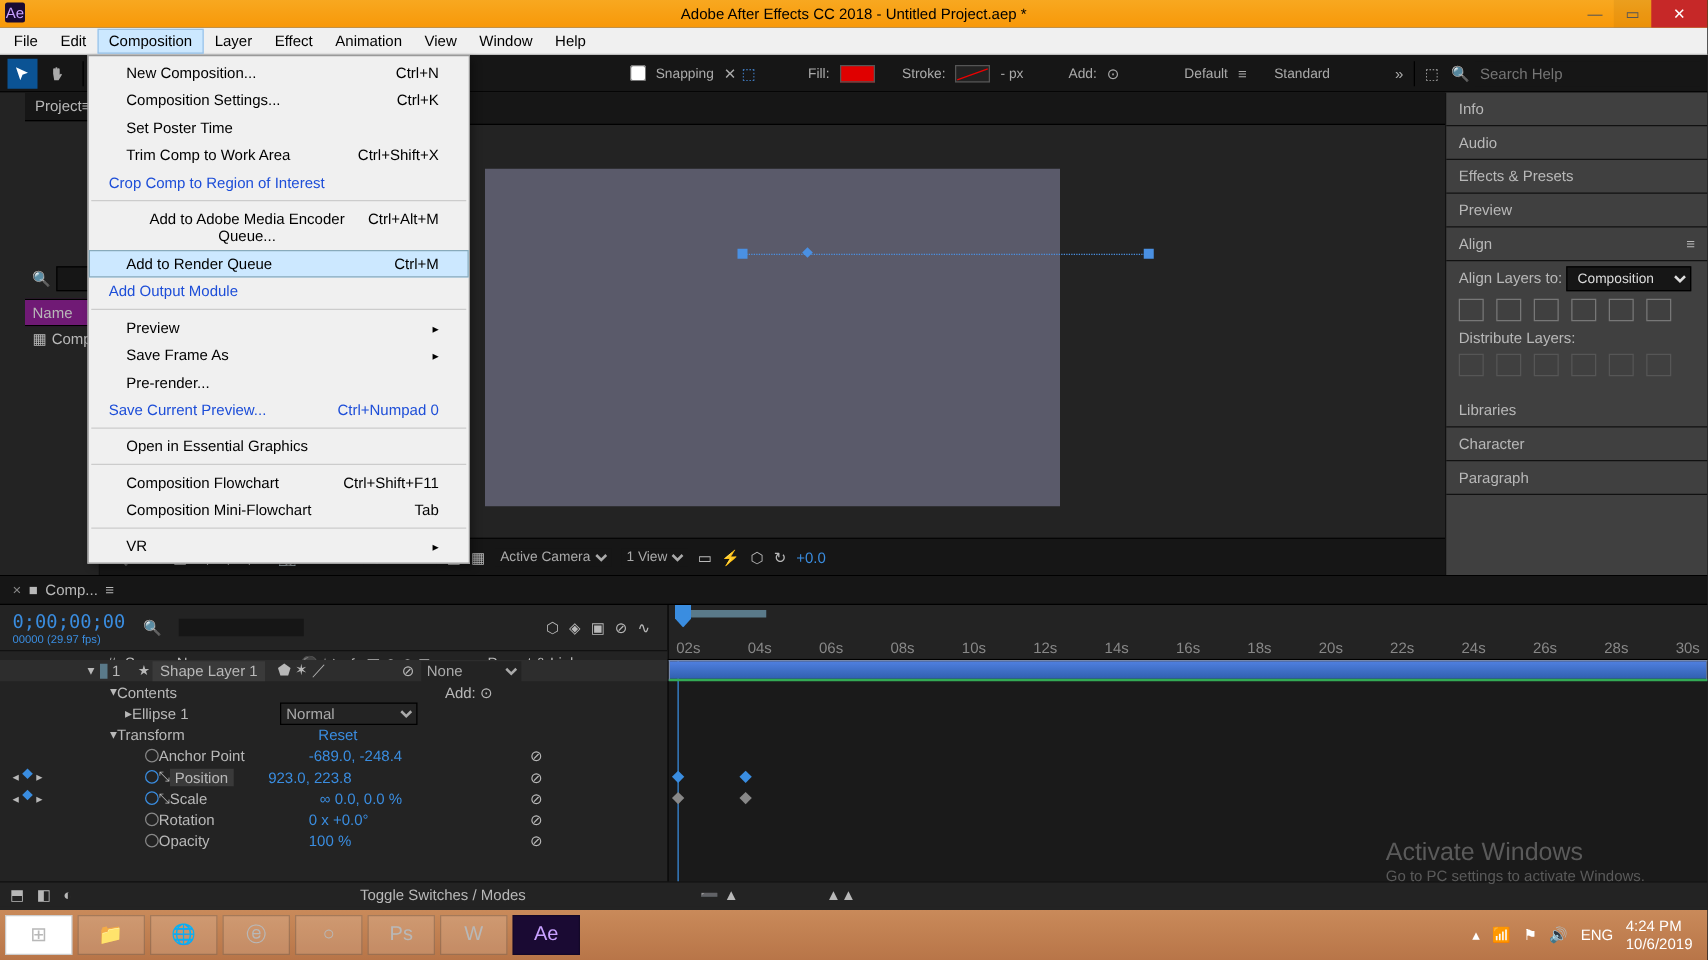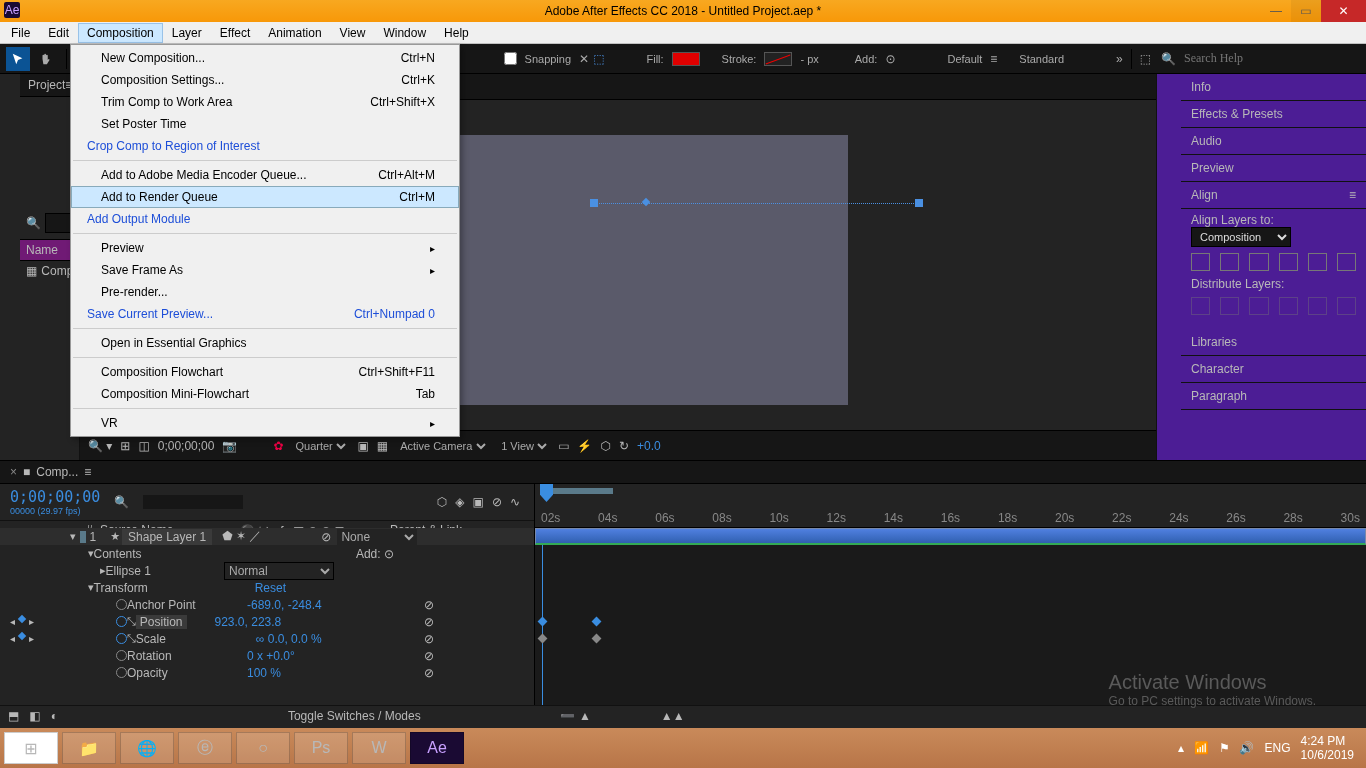--- a/index.html
+++ b/index.html
@@ -21,21 +21,21 @@
 
 .toolbar { height: 30px; background: #161616; border-bottom: 1px solid #000; display: flex; align-items: center; padding: 0 6px; gap: 4px; color: #aaa; }
 .toolbar .tool-btn { width: 24px; height: 24px; display: flex; align-items: center; justify-content: center; }
 .toolbar .tool-btn.active { background: #0b5394; }
 .toolbar .divider { width: 1px; height: 20px; background: #000; margin: 0 4px; }
 .toolbar .swatch { width: 28px; height: 14px; border:1px solid #555; }
 .toolbar .swatch.red { background: #e00000; }
 .toolbar .swatch.none { background: #222; position: relative; }
 .toolbar .swatch.none::after { content:''; position:absolute; left:0; right:0; top:50%; border-top:1px solid #e00; transform:rotate(-20deg);}
 .toolbar .label { margin: 0 4px; font-size: 11px; }
-.toolbar .search { margin-left:auto; width: 180px; background: #161616; border: none; color: #aaa; padding: 3px 4px; font-family: Liberation Serif, serif; }
+.toolbar .search { margin-left:auto; width: 180px; background: #161616; border: none; color: #aaa; padding: 3px 4px; }
 
 
 .content { display: flex; height: calc(100% - 74px - 268px - 40px); }
 .project-panel { width: 80px; background: #232323; border-right: 1px solid #111; padding-left: 20px; }
 .project-panel .panel-tab { background:#161616; padding:4px 8px; border-bottom:1px solid #000; display:flex; align-items:center; justify-content:space-between;}
 .project-panel .searchbar { display:flex; align-items:center; padding:6px; gap:4px;}
 .project-panel input { background:#161616; border:1px solid #000; color:#aaa; width:40px; padding:2px;}
 .project-panel .col-header { background:#701a75; padding:3px 6px; font-size:11px; border-top:1px solid #000; border-bottom:1px solid #000;}
 .project-panel .comp-item { display:flex; align-items:center; gap:4px; padding:3px 6px;}
 
@@ -43,21 +43,21 @@
 .viewer-panel .panel-tabs { display:flex; align-items:center; height:26px; background:#161616; padding:0 8px; gap:10px; border-bottom:1px solid #000;}
 .viewer-panel .panel-tabs .tab { color:#888; }
 .viewer-panel .panel-tabs .tab.active { color:#4a90e2; }
 .viewer-panel .canvas-area { flex:1; background:#232323; display:flex; align-items:center; justify-content:center; position:relative;}
 .viewer-panel .canvas { width:460px; height:270px; background:#5a5a6a; position:relative; margin-top:10px;}
 .viewer-panel .ellipse-path { position:absolute; top:68px; left:205px; right:-70px; height:2px; border-top:1px dotted #4a90e2;}
 .viewer-panel .handle { width:8px; height:8px; background:#4a90e2; position:absolute; }
 .viewer-panel .viewer-controls { height:30px; background:#161616; border-top:1px solid #000; display:flex; align-items:center; padding:0 8px; gap:8px; font-size:11px;}
 .viewer-panel .viewer-controls select { background:#161616; border:none; color:#aaa; font-size:11px;}
 
-.right-panels { width: 210px; background: #4c1d95; border-left:1px solid #111;padding-left:24px; }
+.right-panels { width: 210px; background: #404040; border-left:1px solid #111; }
 .right-panels .rpanel { border-bottom:1px solid #111; padding:6px 10px; display:flex; align-items:center; justify-content:space-between;}
 .right-panels .align-body { padding:4px 10px 8px; font-size:11px;}
 .right-panels .align-body select { background:#161616; border:1px solid #000; color:#ddd; font-size:11px; padding:2px 4px; width:100px;}
 .right-panels .align-icons { display:flex; gap:10px; padding:6px 0;}
 .right-panels .align-icons .aicon { width:20px; height:18px; border:1px solid #777; }
 
 
 .timeline { height: 268px; background: #232323; border-top:1px solid #000;}
 .timeline .tl-tab { background:#161616; padding:4px 10px; display:flex; align-items:center; gap:6px; border-bottom:1px solid #000;}
 .timeline .tl-tab .close {color:#888;}
@@ -85,21 +85,21 @@
 .timeline .layer-bar { position:absolute; top:0; left:0; right:0; height:17px; background:linear-gradient(#5080e0,#3060b0); border:1px solid #78a; border-bottom:2px solid #3a5;}
 .timeline .kf-row { position:absolute; left:0; right:0; height:17px;}
 .timeline .kf { position:absolute; width:7px; height:7px; background:#888; transform:rotate(45deg); top:5px;}
 .timeline .kf.active { background:#3a8de0;}
 .timeline .time-cursor { position:absolute; top:0; bottom:0; left:7px; width:1px; background:#3a8de0;}
 .timeline .bottom-bar { height:20px; background:#232323; border-top:1px solid #111; display:flex; align-items:center; padding:0 8px; font-size:11px; gap:10px;}
 .timeline .kf-nav { position:absolute; left:10px; display:flex; gap:4px; font-size:10px;}
 .timeline .kf-diamond { width:6px; height:6px; background:#3a8de0; transform:rotate(45deg); display:inline-block;}
 
 
-.dropdown { position: absolute; top: 44px; left: 70px; width: 390px; background: #f0f0f0; border: 1px solid #999; box-shadow: 3px 3px 6px rgba(0,0,0,.3); z-index: 1000; color: #000; padding:2px 0;text-align:center;}
+.dropdown { position: absolute; top: 44px; left: 70px; width: 306px; background: #f0f0f0; border: 1px solid #999; box-shadow: 3px 3px 6px rgba(0,0,0,.3); z-index: 1000; color: #000; padding:2px 0;text-align:center;}
 .dropdown .ditem { display: flex; justify-content: space-between; padding: 4px 24px 4px 30px; font-size: 12px; }
 .dropdown .ditem.disabled { color: #1d4ed8; padding-left: 16px; }
 .dropdown .ditem.hover { background: #cce8ff; border:1px solid #8ab; padding:3px 23px 3px 29px;}
 .dropdown .dsep { height: 1px; background: #ccc; margin: 3px 2px; }
 .dropdown .arrow::after { content:'▸'; font-size:10px; }
 
 
 .watermark { position:absolute; bottom:60px; right:50px; color:#5a5a5a; }
 .watermark .big { font-size:20px; }
 .watermark .small { font-size:12px; }
@@ -235,24 +235,24 @@
       <span>↻</span>
       <span style="color:#3a8de0;">+0.0</span>
     </div>
   </div>
 
   <div class="right-panels" id="right-panels">
       <div class="rpanel">
         <span>Info</span>
       </div>
       <div class="rpanel">
+        <span>Audio</span>
+      </div>
+      <div class="rpanel">
         <span>Effects &amp; Presets</span>
-      </div>
-      <div class="rpanel">
-        <span>Audio</span>
       </div>
       <div class="rpanel">
         <span>Preview</span>
       </div>
       <div class="rpanel">
         <span>Align</span>
         <span>≡</span>
       </div>
       <div class="align-body">
         <div>Align Layers to: <select><option>Composition</option></select></div>
@@ -399,26 +399,26 @@
 <div class="dropdown" id="dropdown">
     <div class="ditem">
       <span>New Composition...</span>
       <span>Ctrl+N</span>
     </div>
     <div class="ditem">
       <span>Composition Settings...</span>
       <span>Ctrl+K</span>
     </div>
     <div class="ditem">
+      <span>Set Poster Time</span>
+      <span></span>
+    </div>
+    <div class="ditem">
       <span>Trim Comp to Work Area</span>
       <span>Ctrl+Shift+X</span>
-    </div>
-    <div class="ditem">
-      <span>Set Poster Time</span>
-      <span></span>
     </div>
     <div class="ditem disabled">
       <span>Crop Comp to Region of Interest</span>
       <span></span>
     </div>
     <div class="dsep"></div>
     <div class="ditem">
       <span>Add to Adobe Media Encoder Queue...</span>
       <span>Ctrl+Alt+M</span>
     </div>

